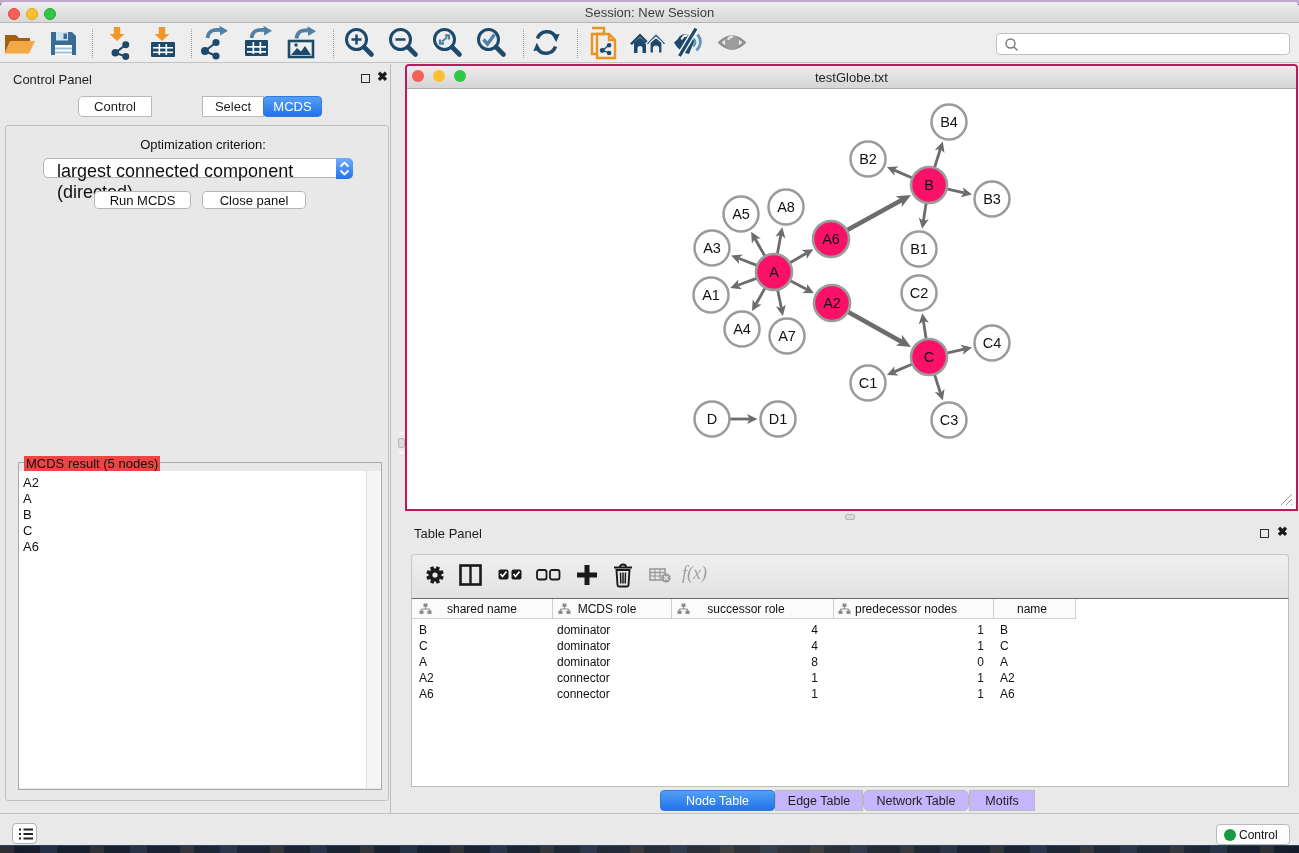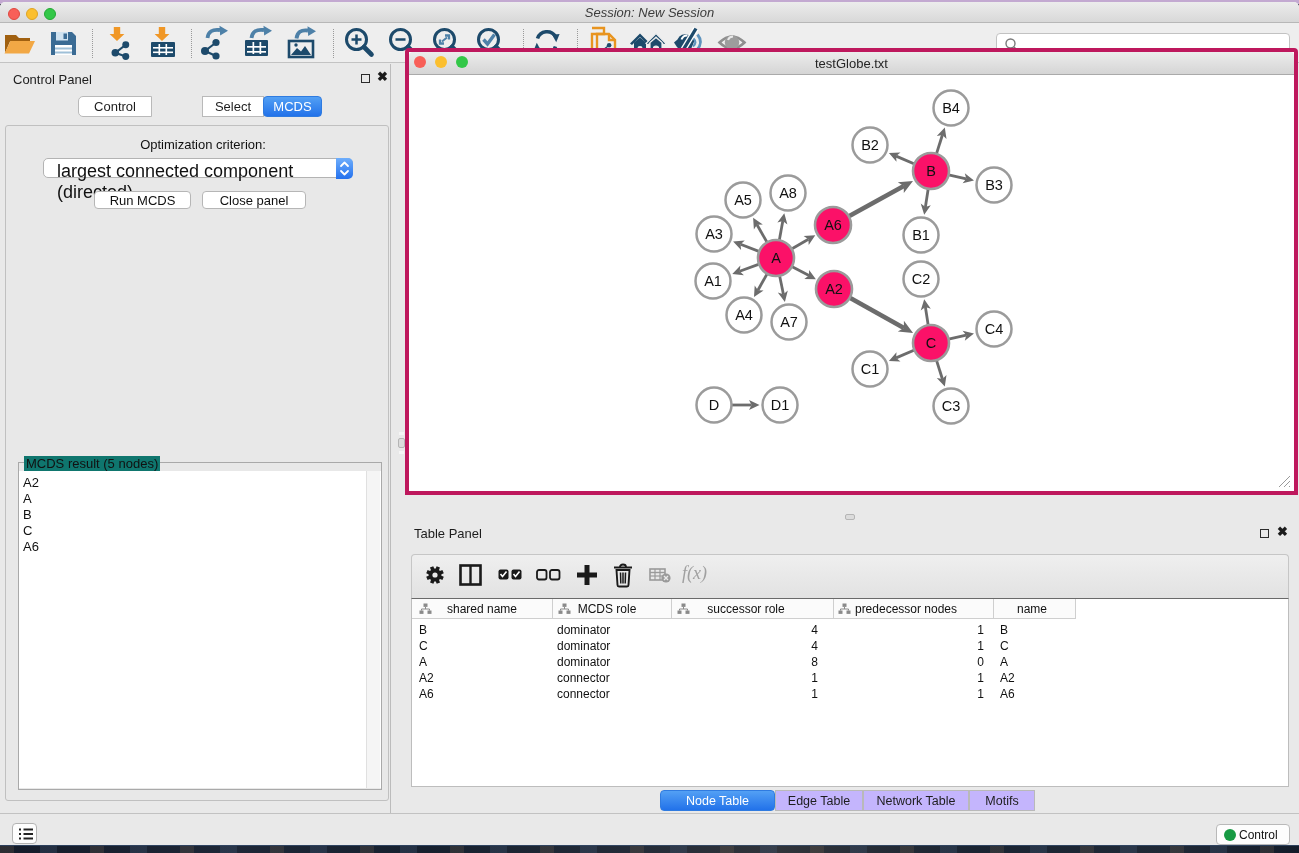--- a/index.html
+++ b/index.html
@@ -11,21 +11,21 @@
   background:#c3a9d1; }
 #botstrip { position:absolute; left:0; top:845px; width:1299px; height:8px;
   background:linear-gradient(90deg,#141b29 0%,#1e2737 18%,#16202e 33%,#232b38 48%,#31343a 60%,#1a2432 75%,#202936 90%,#131c2a 100%); }
 #botstrip:before{content:"";position:absolute;left:0;top:0;width:100%;height:1px;background:#3d5a80;opacity:.6}
 #botstrip:after{content:"";position:absolute;left:0;top:1px;width:100%;height:7px;background:repeating-linear-gradient(90deg,rgba(120,100,80,.25) 0 14px,rgba(0,0,0,0) 14px 40px,rgba(70,90,120,.3) 40px 57px,rgba(0,0,0,0) 57px 90px);}
 #mainwin { position:absolute; left:0; top:2px; width:1299px; height:843px;
   background:#e9e9e9; border-radius:5px 5px 0 0; overflow:hidden; }
 
 #titlebar { position:absolute; left:0; top:0; width:100%; height:21px;
   background:linear-gradient(#ececec,#d8d8d8); border-bottom:1px solid #b7b7b7;
-  border-radius:5px 5px 0 0;font-style:italic; }
+  border-radius:5px 5px 0 0; }
 #titlebar .t { position:absolute; left:0; right:0; top:3px; text-align:center;
   font-size:13px; color:#3c3c3c; }
 .light { position:absolute; top:6px; width:12px; height:12px; border-radius:50%; }
 
 #toolbar { position:absolute; left:0; top:21px; width:100%; height:40px;
   background:#eeeeee; border-bottom:1px solid #c3c3c3; }
 .tsep { position:absolute; top:6px; height:29px; width:0;
   border-left:1px dotted #9a9a9a; }
 .ticon { position:absolute; top:2px; }
 #searchbox { position:absolute; left:996px; top:10px; width:294px; height:22px;
@@ -48,41 +48,41 @@
   background:#fff; border:1px solid #b3b3b3; border-radius:5px; font-size:18px; }
 #combo .txt { position:absolute; left:13px; top:2px; color:#111; }
 #combo .step { position:absolute; right:-1px; top:-1px; width:17px; height:21px;
   border-radius:0 5px 5px 0; background:linear-gradient(#6eaefc,#2471ee); }
 .btn { position:absolute; height:18px; background:#fff; border:1px solid #b6b6b6;
   border-radius:4px; font-size:13px; color:#111; text-align:center; line-height:17px; }
 
 #fieldset { position:absolute; left:12px; top:330px; width:364px; height:334px; }
 #fieldset .bord { position:absolute; left:0; top:6px; right:0; bottom:0;
   border:1px solid #a9a9a9; }
-#fieldset .leg { position:absolute; left:6px; top:0; background:#0f766e;
+#fieldset .leg { position:absolute; left:6px; top:0; background:#ef4444;
   padding:0 2px; font-size:13px; color:#111; }
 #listbox { position:absolute; left:1px; top:15px; width:362px; height:317px;
   background:#fff; font-size:13px; color:#111; padding-top:4px; }
 #listbox .sb { position:absolute; right:1px; top:0; width:14px; height:100%;
   background:#f5f5f5; border-left:1px solid #e0e0e0; }
 #listbox div.i { padding-left:4px; height:16px; line-height:16px; }
 
 #statusbar { position:absolute; left:0; top:811px; width:100%; height:32px;
   background:#e9e9e9; border-top:1px solid #c2c2c2; }
 #listbtn { position:absolute; left:12px; top:9px; width:25px; height:21px;
   background:#fdfdfd; border:1px solid #b3b3b3; border-radius:4px; }
 #membtn { position:absolute; left:1216px; top:10px; width:74px; height:21px;
   background:#fdfdfd; border:1px solid #b9b9b9; border-radius:4px; font-size:12px;
   color:#111; }
 #membtn .dot { position:absolute; left:7px; top:4px; width:12px; height:12px;
   border-radius:50%; background:#179a43; }
 #membtn .lbl { position:absolute; left:22px; top:3px; }
 
-#netwin { position:absolute; left:405px; top:46px; width:893px; height:447px;
-  background:#fff; border:4px solid #be185d; border-radius:4px 4px 0 0; }
+#netwin { position:absolute; left:405px; top:62px; width:893px; height:447px;
+  background:#fff; border:2px solid #be185d; border-radius:4px 4px 0 0; }
 #nettitle { position:absolute; left:0; top:0; width:100%; height:23px;
   background:linear-gradient(#ececec,#d5d5d5); border-bottom:1px solid #aaa;
   border-radius:4px 4px 0 0; }
 #nettitle .t { position:absolute; left:0; right:0; top:4px; text-align:center;
   font-size:13px; color:#252525; }
 #graph { position:absolute; left:1px; top:22px; }
 
 #tpanel { position:absolute; left:392px; top:519px; width:907px; height:294px; }
 #tpanel .hdr { position:absolute; left:22px; top:5px; font-size:13px; color:#1d1d1d; }
 #ttoolbar { position:absolute; left:19px; top:33px; width:878px; height:44px;
@@ -499,21 +499,21 @@
 <div class="r" style="left:472px;top:50px;width:100px;text-align:right;">1</div>
 <div class="r" style="left:588px;top:50px;">A2</div>
 <div class="r" style="left:7px;top:66px;">A6</div>
 <div class="r" style="left:145px;top:66px;">connector</div>
 <div class="r" style="left:306px;top:66px;width:100px;text-align:right;">1</div>
 <div class="r" style="left:472px;top:66px;width:100px;text-align:right;">1</div>
 <div class="r" style="left:588px;top:66px;">A6</div>
           </div>
     </div>
     <div id="btabs">
-      <span class="bluetab" style="width:115px;">Node Table</span><span style="width:88px;">Edge Table</span><span style="width:106px;">Network Table</span><span style="width:66px;">Motifs</span>
+      <span class="bluetab" style="width:115px;">Node Table</span><span style="width:88px;">Edge Table</span><span style="width:106px;border-radius:6px;">Network Table</span><span style="width:66px;">Motifs</span>
     </div>
   </div>
 
   <div style="position:absolute;left:398px;top:436px;width:7px;height:10px;background:#dcdcdc;border:1px solid #b5b5b5;border-radius:2px;"></div>
 <div style="position:absolute;left:399px;top:430px;width:5px;height:3px;background:#f5f5f5;"></div>
 <div style="position:absolute;left:399px;top:449px;width:5px;height:3px;background:#f5f5f5;"></div>
 <div style="position:absolute;left:845px;top:512px;width:10px;height:6px;background:#dcdcdc;border:1px solid #b5b5b5;border-radius:2px;"></div>
 <div id="statusbar">
     <div id="listbtn">
       <svg width="16" height="14" style="position:absolute;left:5px;top:3px">

